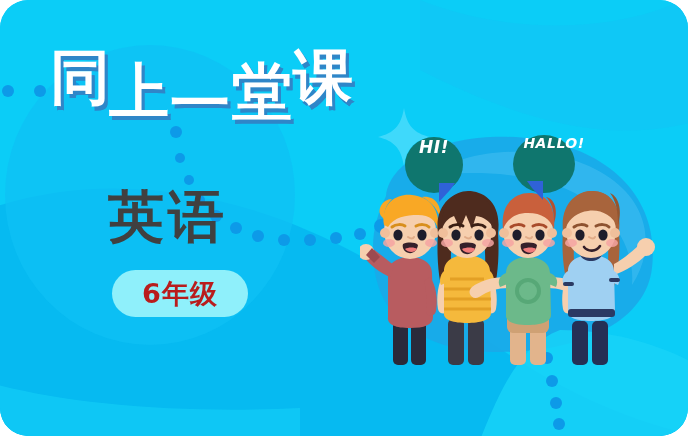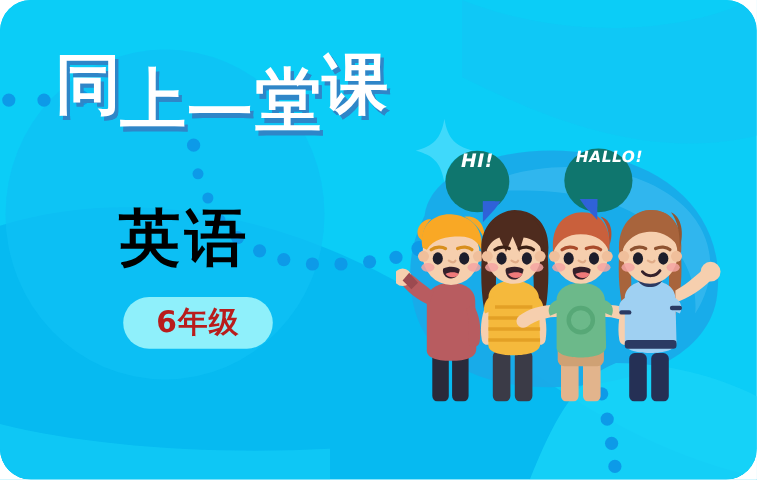--- a/index.html
+++ b/index.html
@@ -78,21 +78,21 @@
 
   #subject-title {
     position: absolute;
     left: 108px;
     top: 186px;
     font-family: "DejaVu Sans", "Liberation Sans", sans-serif;
     font-weight: bold;
     font-size: 56px;
     line-height: 62px;
     letter-spacing: 4px;
-    color: #000000;
+    color: #404040;
     white-space: nowrap;
   }
 
   #grade-badge {
     position: absolute;
     left: 112px;
     top: 270px;
     width: 136px;
     height: 47px;
     background: #8ff0fb;

